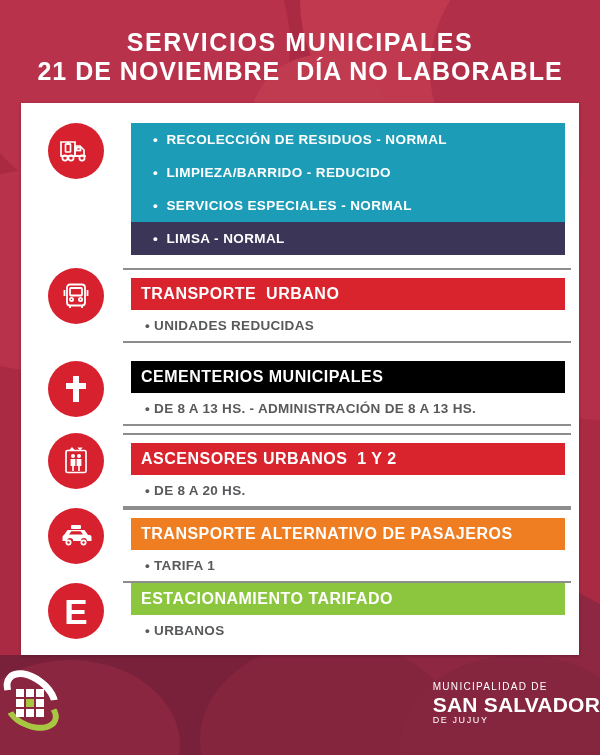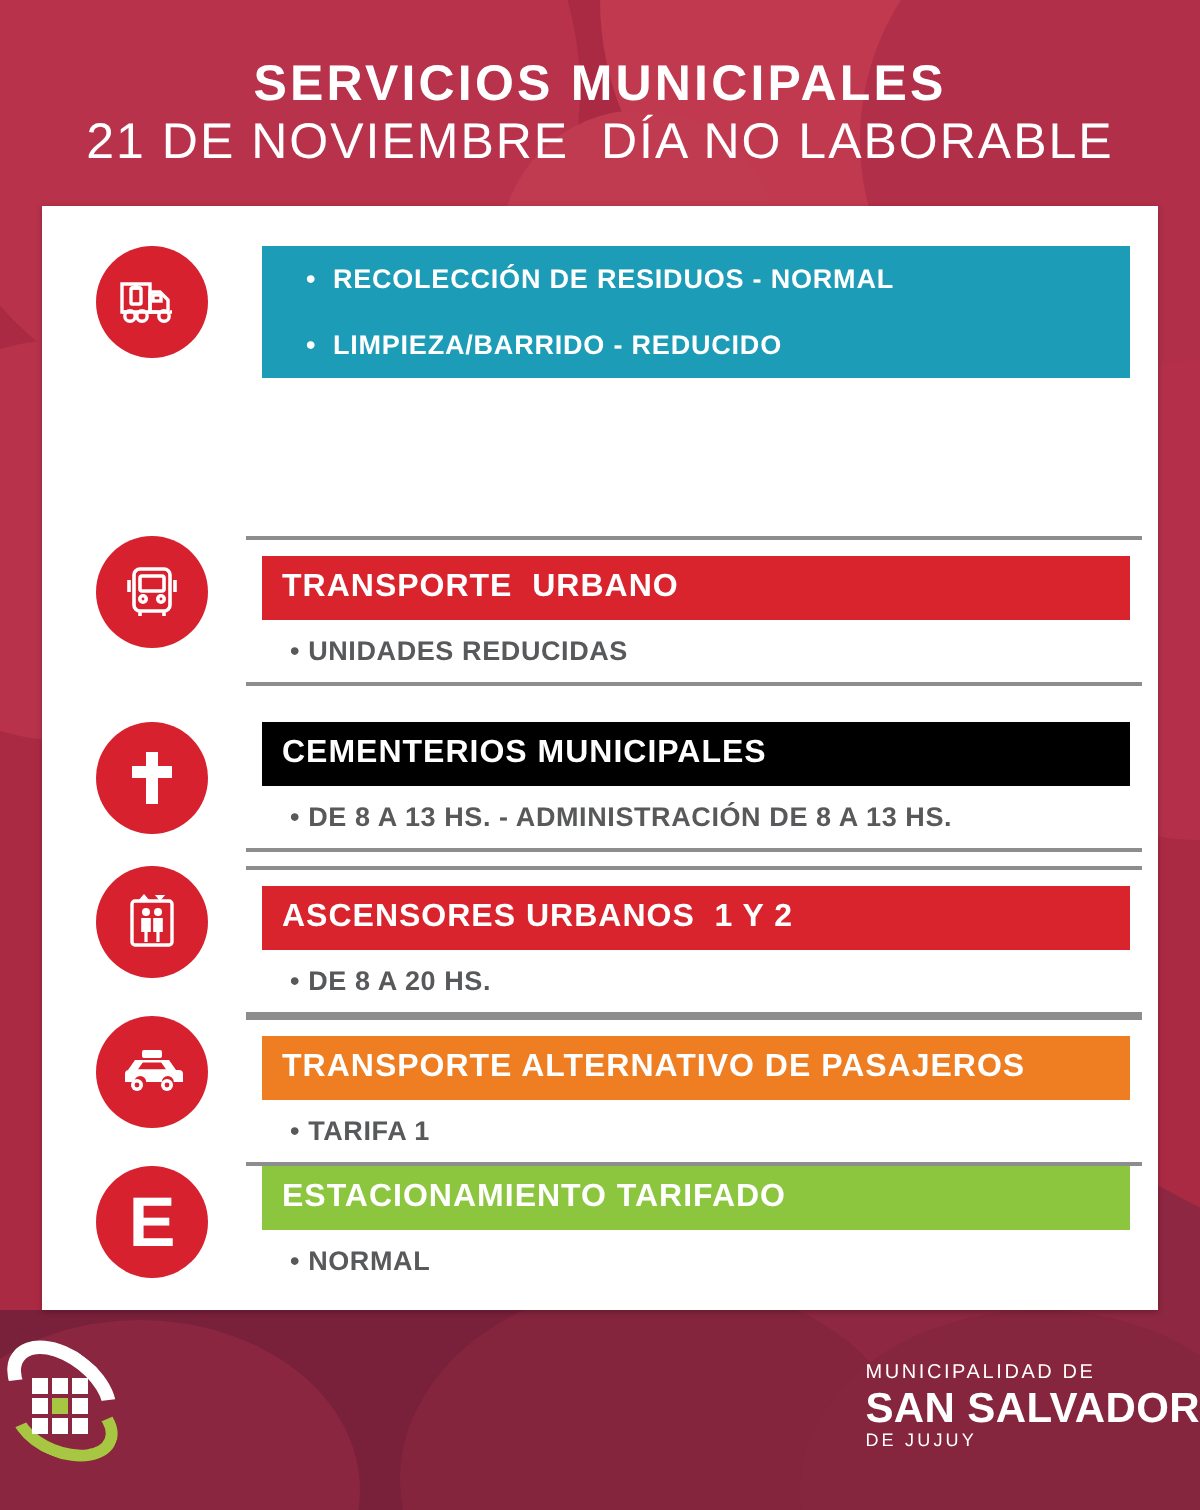--- a/index.html
+++ b/index.html
@@ -43,21 +43,21 @@
   #header {
     position:absolute; z-index:3; left:0; right:0; top:0; height:115px;
     display:flex; flex-direction:column; align-items:center; justify-content:center;
     color:#ffffff;
   }
   #header .line1 {
     font-size:25px; font-weight:bold; letter-spacing:1.6px; line-height:1.1;
     text-align:center;
   }
   #header .line2 {
-    font-size:25px; font-weight:normal; letter-spacing:1.0px; line-height:1.15;
+    font-size:25px; font-weight:bold; letter-spacing:1.0px; line-height:1.15;
     text-align:center; white-space:pre;
   }
 
   
   #card {
     position:absolute; z-index:3;
     left:21px; top:103px; width:558px; height:552px;
     background:#ffffff;
     box-shadow:0 1px 3px rgba(0,0,0,0.25);
   }
@@ -193,20 +193,22 @@
                 <path d="M2 18 h3 M15 18 h5 M26 18 h1"></path>
               </g>
             </svg>
           </span>
         </div>
       </div>
       <div class="content">
         <div class="stack">
           <div class="seg seg-teal">RECOLECCIÓN DE RESIDUOS - NORMAL</div>
           <div class="seg seg-teal">LIMPIEZA/BARRIDO - REDUCIDO</div>
+          <div class="seg seg-teal">SERVICIOS ESPECIALES - NORMAL</div>
+          <div class="seg seg-navy">LIMSA - NORMAL</div>
         </div>
       </div>
     </div>
 
     <div class="row" style="top:165px;">
       <div class="iconcol">
         <div class="circle">
           <span>
             <svg width="30" height="30" viewBox="0 0 30 30">
               <g fill="none" stroke="#ffffff" stroke-width="1.8">
@@ -306,21 +308,21 @@
     </div>
 
     <div class="row" style="top:480px;">
       <div class="iconcol">
         <div class="circle">
           <span class="eletter">E</span>
         </div>
       </div>
       <div class="content">
         <div class="titlebar tb-green">ESTACIONAMIENTO TARIFADO</div>
-        <div class="bullet">NORMAL</div>
+        <div class="bullet">URBANOS</div>
       </div>
     </div>
 
   </div>
 </div>
 
 <div id="footer">
   <div id="logomark">
     <div class="arc-top"></div>
     <div class="arc-bot"></div>

